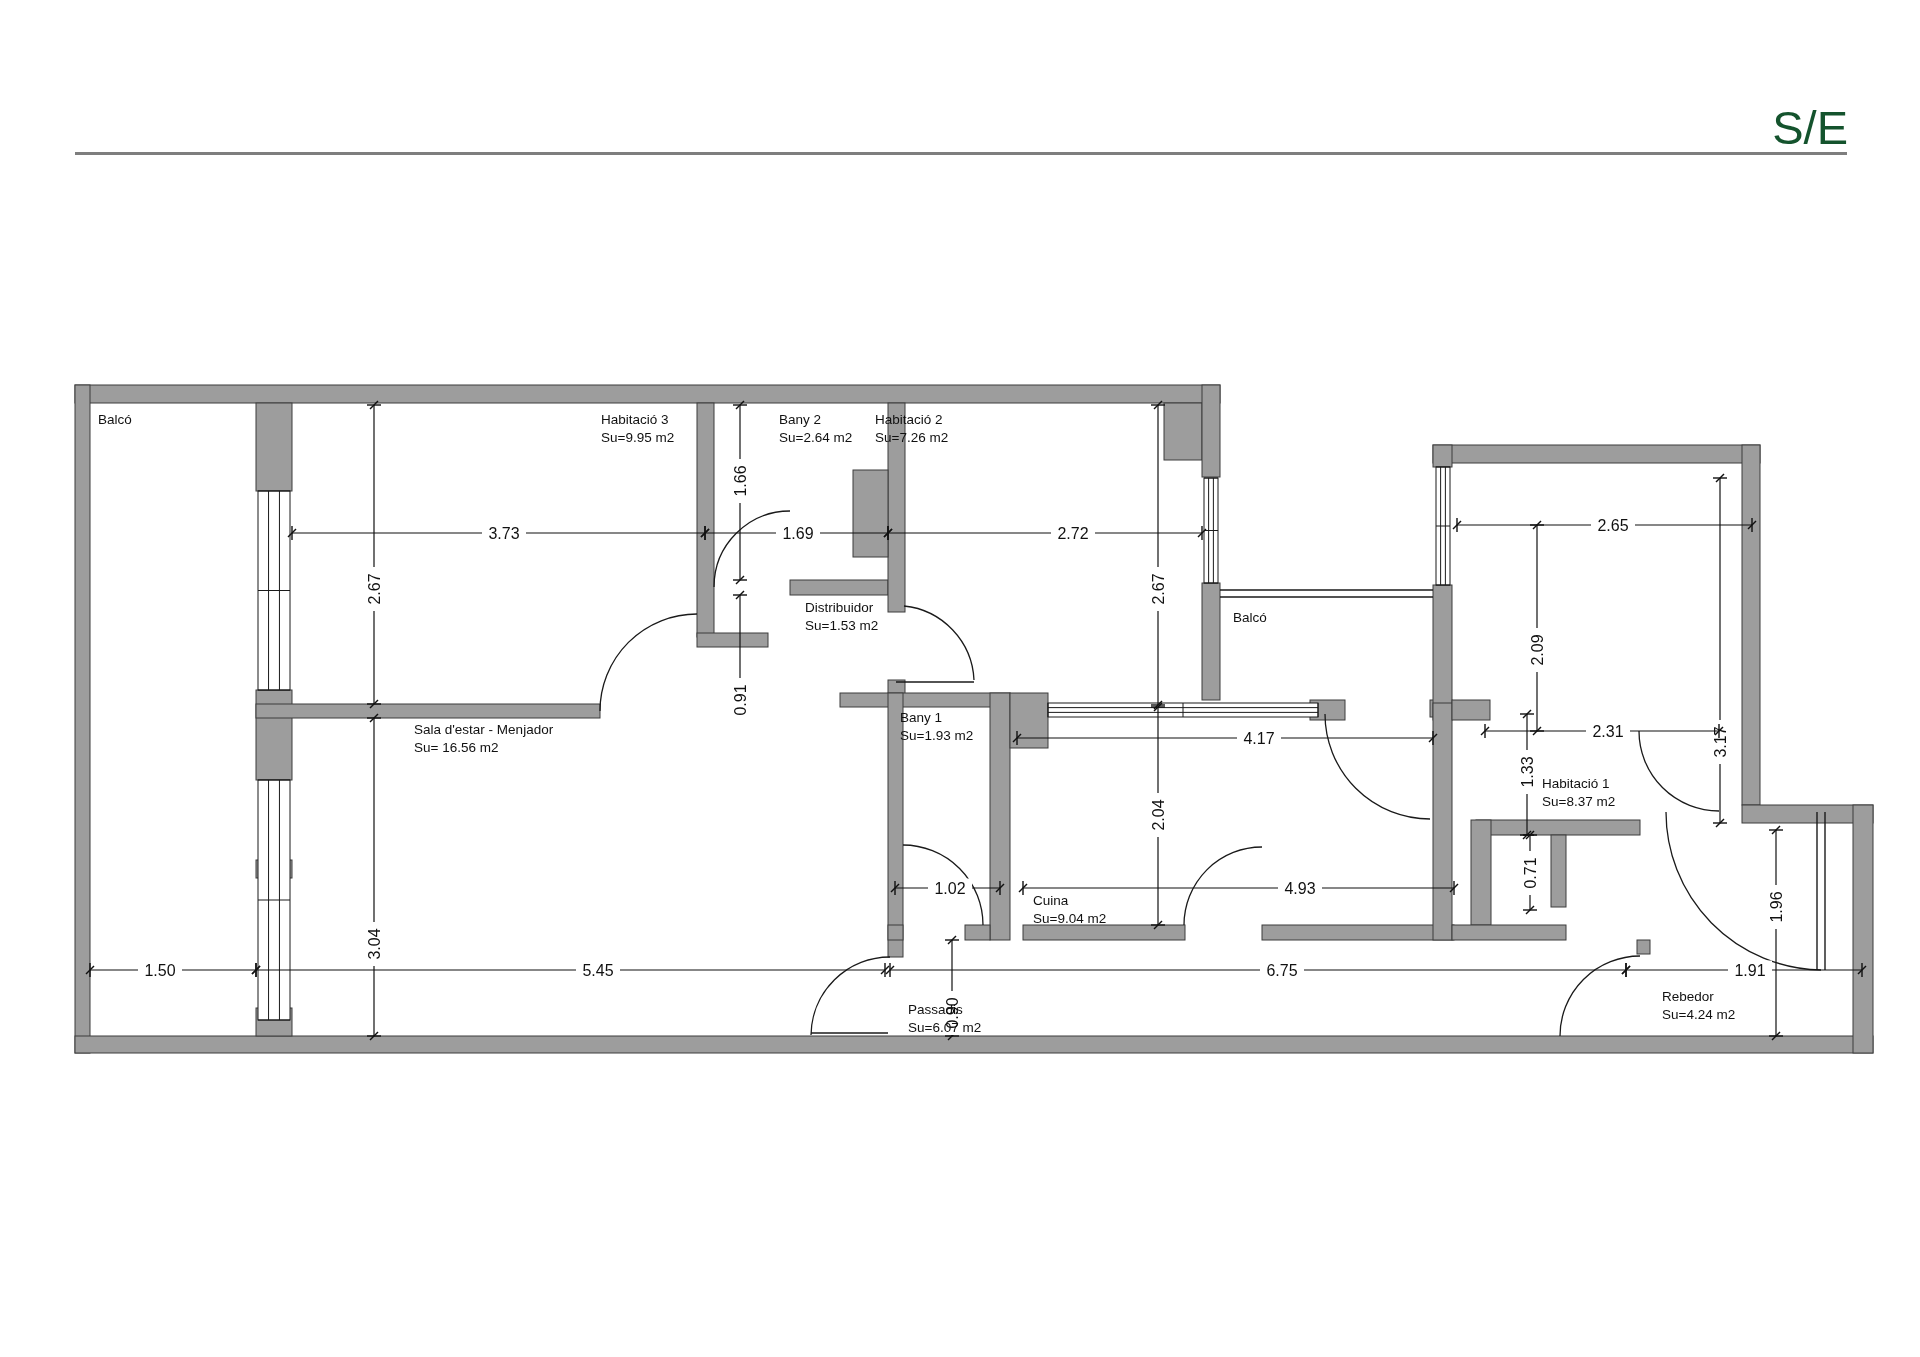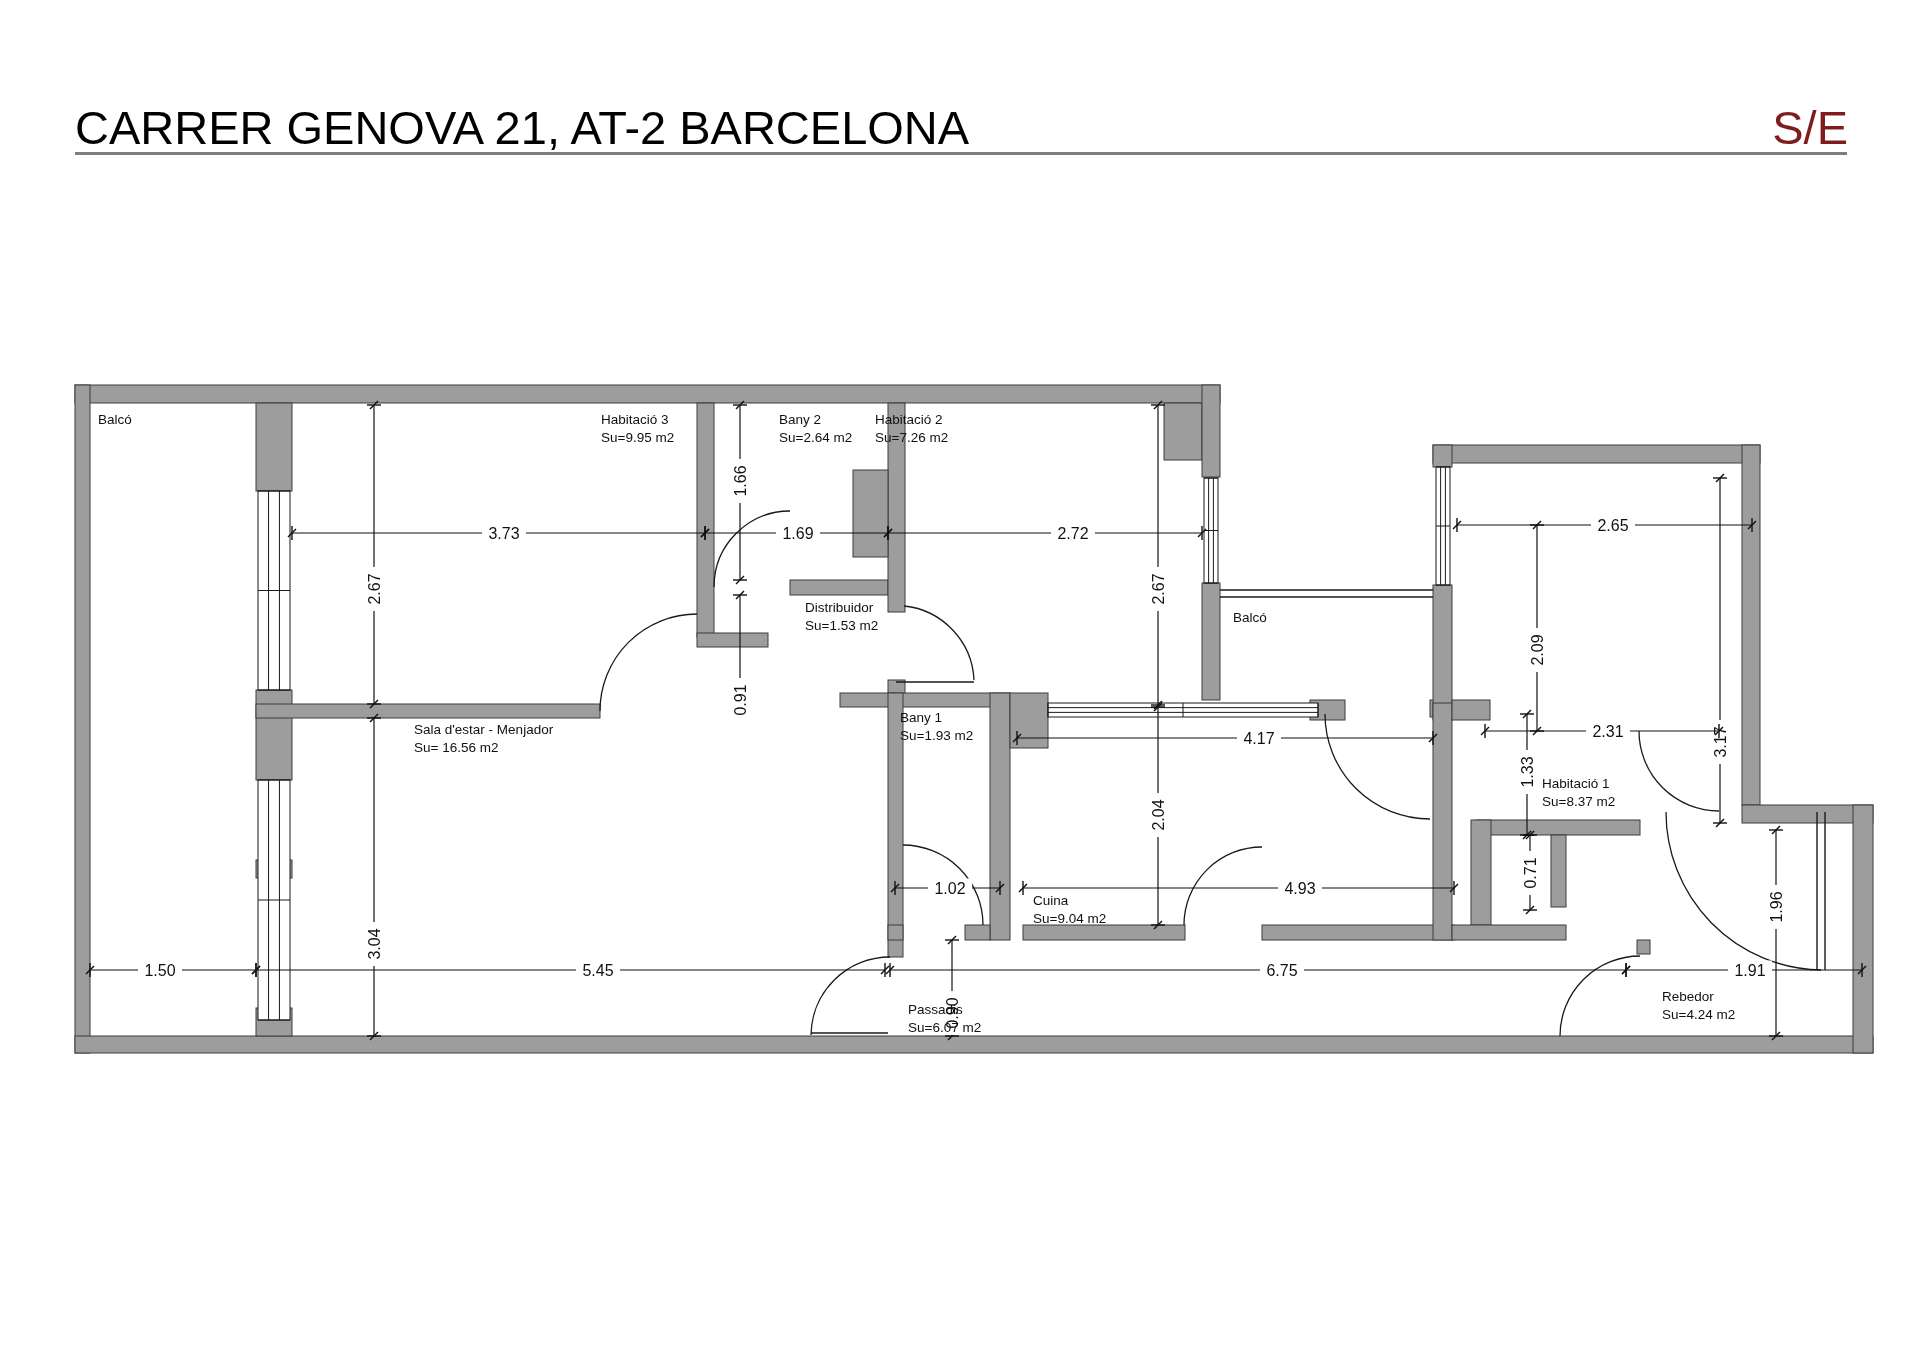--- a/index.html
+++ b/index.html
@@ -1,29 +1,28 @@
 <!DOCTYPE html>
 <html><head>
 <meta charset="utf-8">
 <style>
   html,body{margin:0;padding:0;background:#ffffff;}
   .page{position:relative;width:1920px;height:1357px;background:#fff;overflow:hidden;
         font-family:"Liberation Sans", sans-serif;}
   .title{position:absolute;left:75px;top:100px;font-size:47px;color:#000;
          letter-spacing:0px;white-space:nowrap;}
-  .scale{position:absolute;right:72px;top:100px;font-size:47px;color:#7f1d1d;}
+  .scale{position:absolute;right:72px;top:100px;font-size:47px;color:#14532d;}
   .rule{position:absolute;left:75px;top:152px;width:1772px;height:3px;background:#7e7e7e;}
   svg{position:absolute;left:0;top:0;}
   text{fill:#111;}
 </style>
 </head>
 <body>
 
 <div class="page">
-  <div class="title">CARRER GENOVA 21, AT-2 BARCELONA</div>
   <div class="scale">S/E</div>
   <div class="rule"></div>
   <svg width="1920" height="1357" viewBox="0 0 1920 1357">
       <rect x="75" y="385" width="1145" height="18" fill="#9d9d9d" stroke="#3c3c3c" stroke-width="1"></rect>
       <rect x="75" y="385" width="15" height="668" fill="#9d9d9d" stroke="#3c3c3c" stroke-width="1"></rect>
       <rect x="75" y="1036" width="1798" height="17" fill="#9d9d9d" stroke="#3c3c3c" stroke-width="1"></rect>
       <rect x="256" y="403" width="36" height="88" fill="#9d9d9d" stroke="#3c3c3c" stroke-width="1"></rect>
       <rect x="256" y="690" width="36" height="90" fill="#9d9d9d" stroke="#3c3c3c" stroke-width="1"></rect>
       <rect x="256" y="860" width="36" height="18" fill="#9d9d9d" stroke="#3c3c3c" stroke-width="1"></rect>
       <rect x="256" y="1008" width="36" height="28" fill="#9d9d9d" stroke="#3c3c3c" stroke-width="1"></rect>

